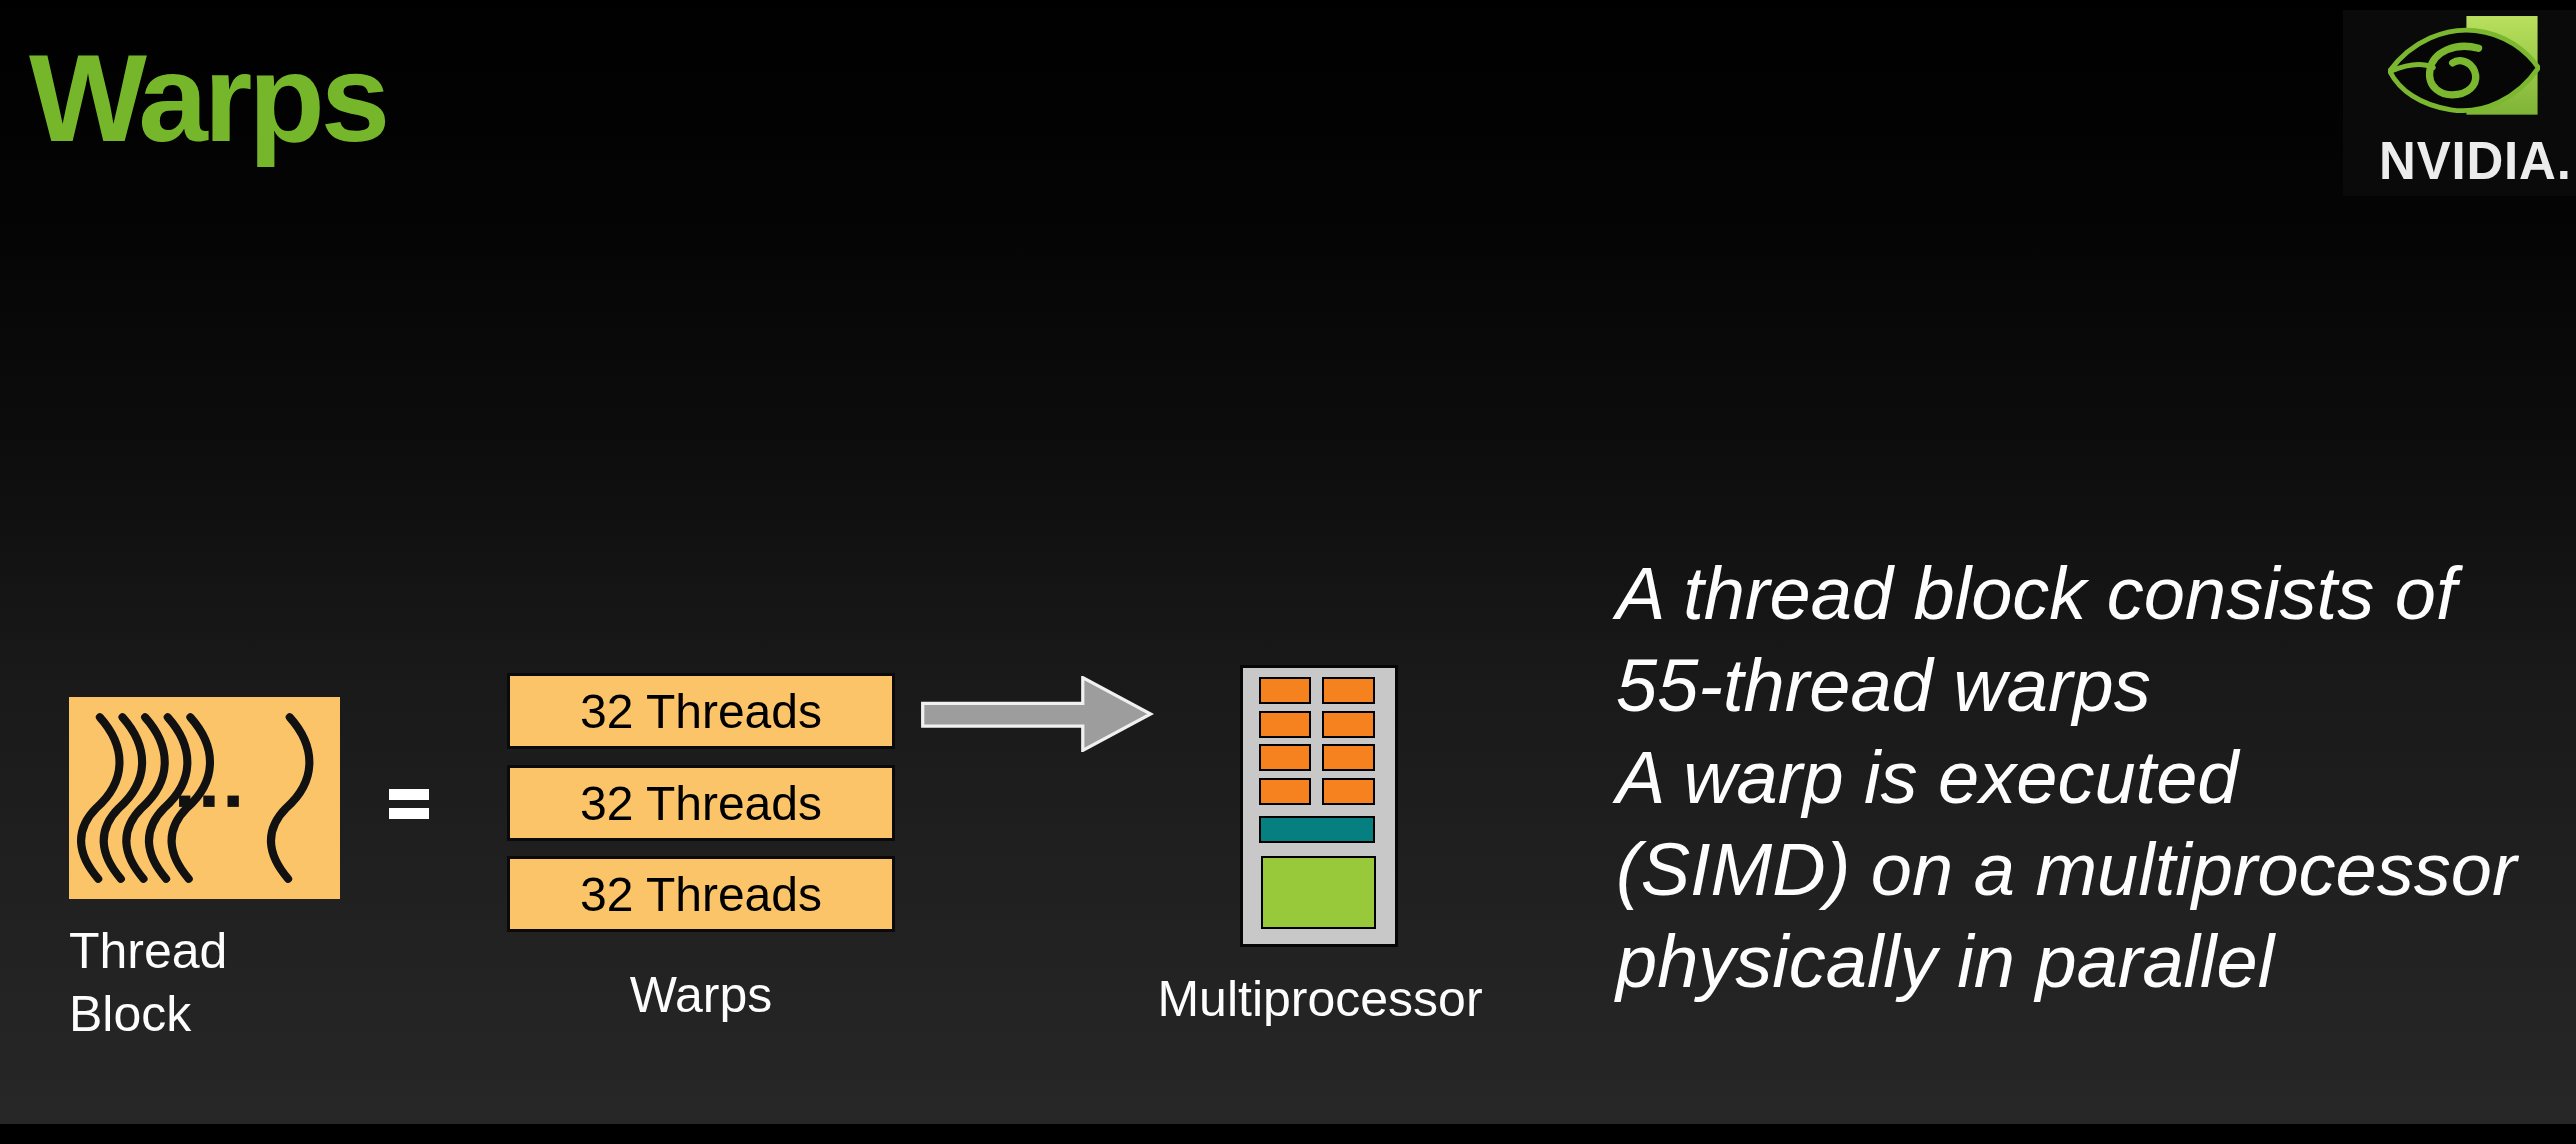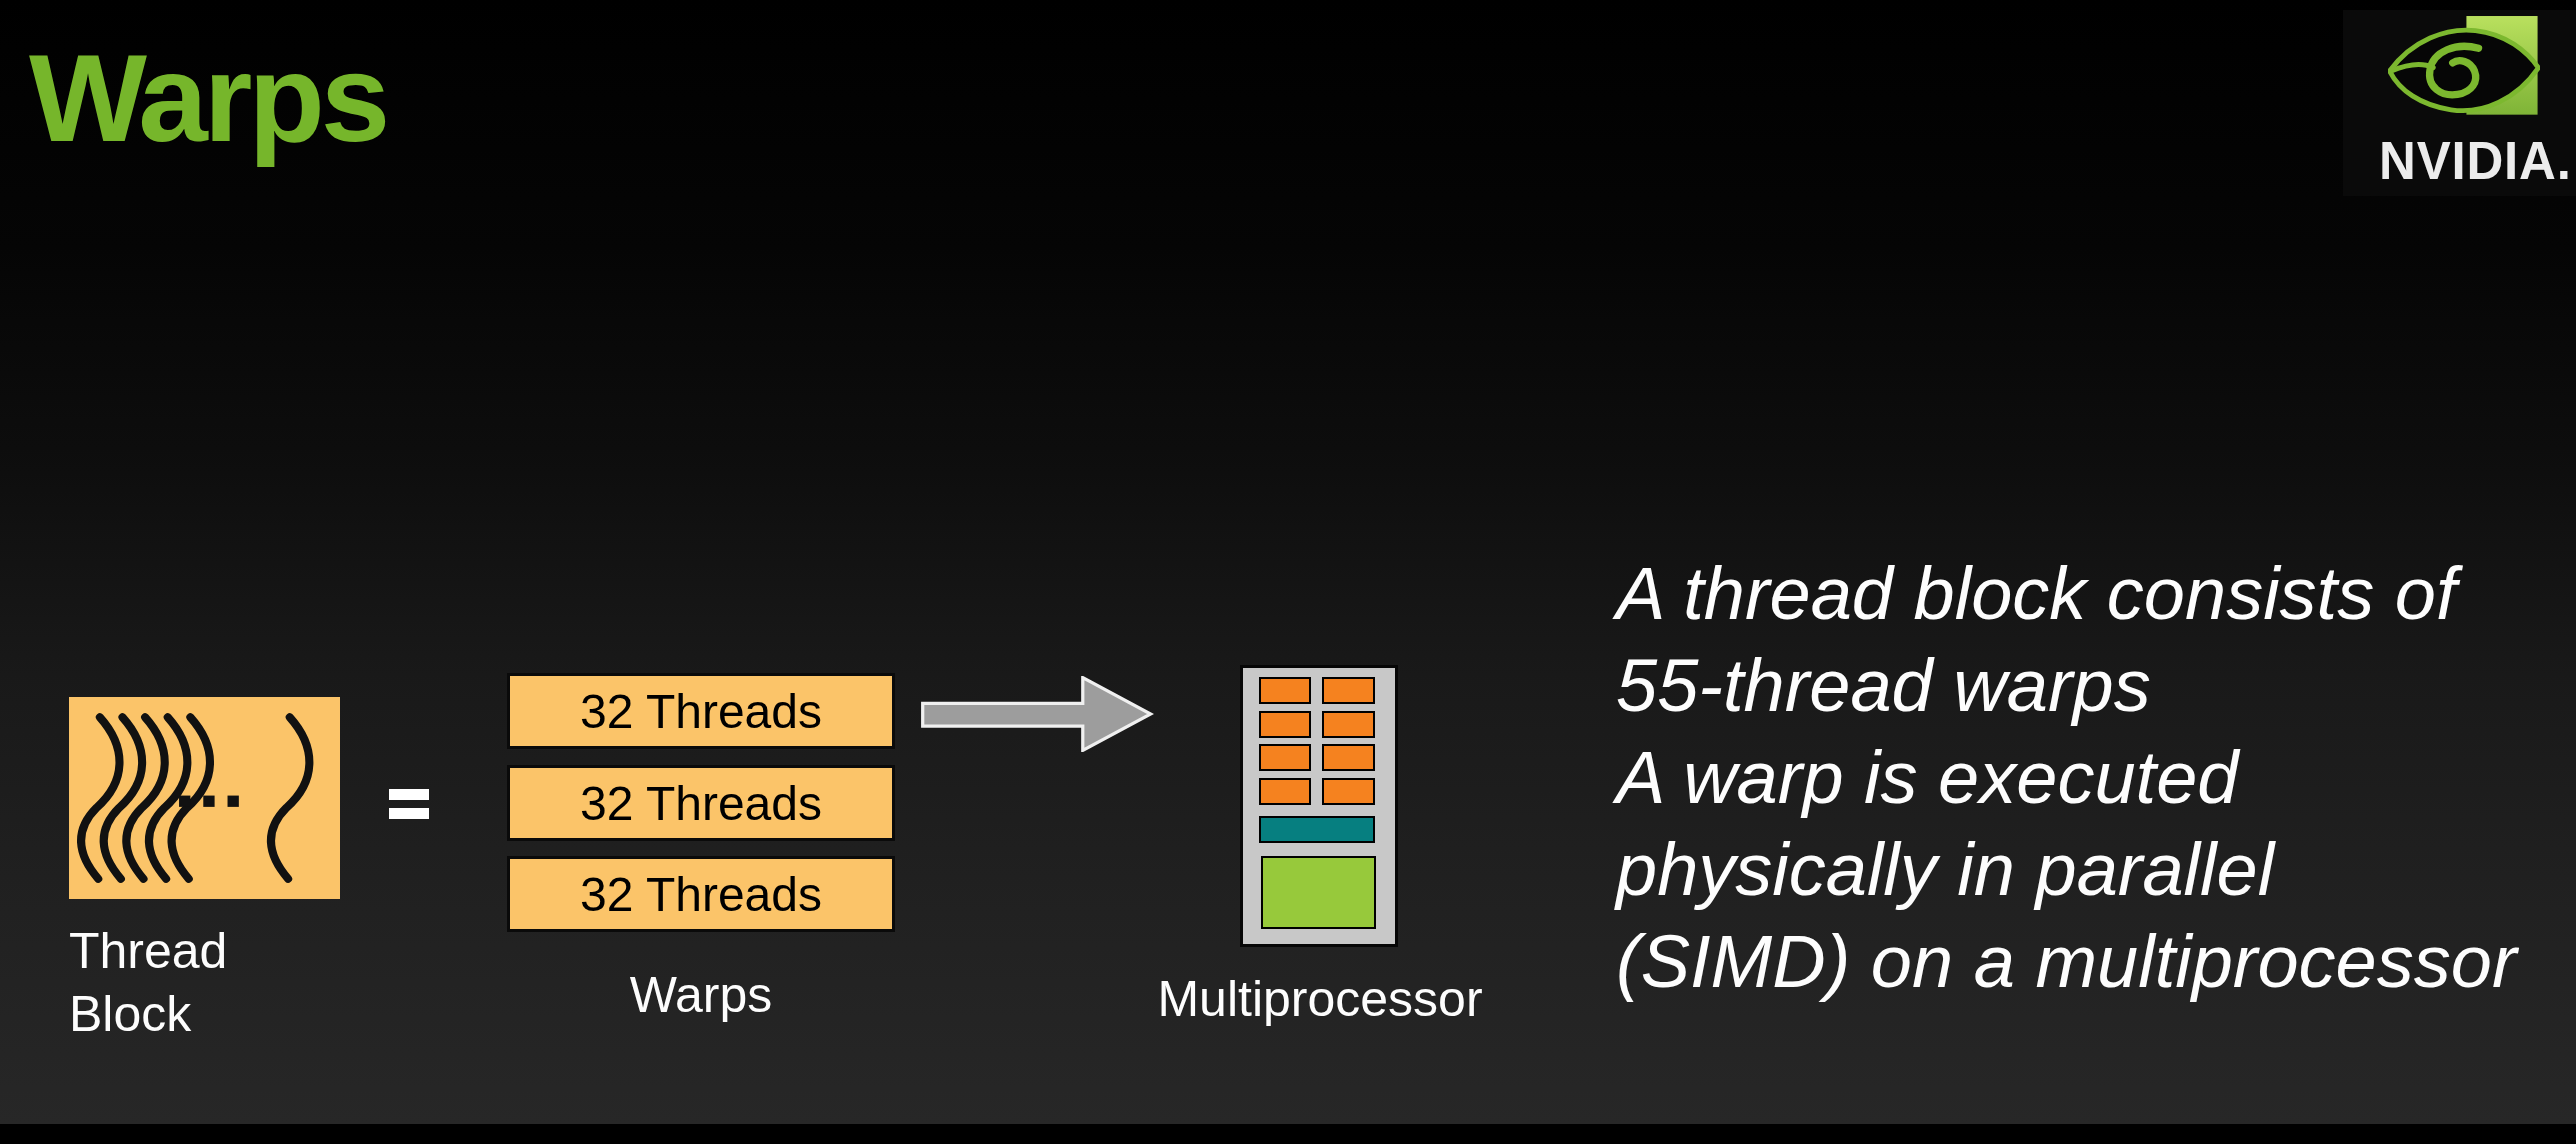--- a/index.html
+++ b/index.html
@@ -165,19 +165,19 @@
   </div>
   <div class="mp-label">Multiprocessor</div>
 
   <div class="text-col">
     <p>
       <span class="line">A thread block consists of</span>
       <span class="line">55-thread warps</span>
     </p>
     <p>
       <span class="line">A warp is executed</span>
+      <span class="line">(SIMD) on a multiprocessor</span>
       <span class="line">physically in parallel</span>
-      <span class="line">(SIMD) on a multiprocessor</span>
     </p>
   </div>
 
 </div>
 
 
 </body></html>

